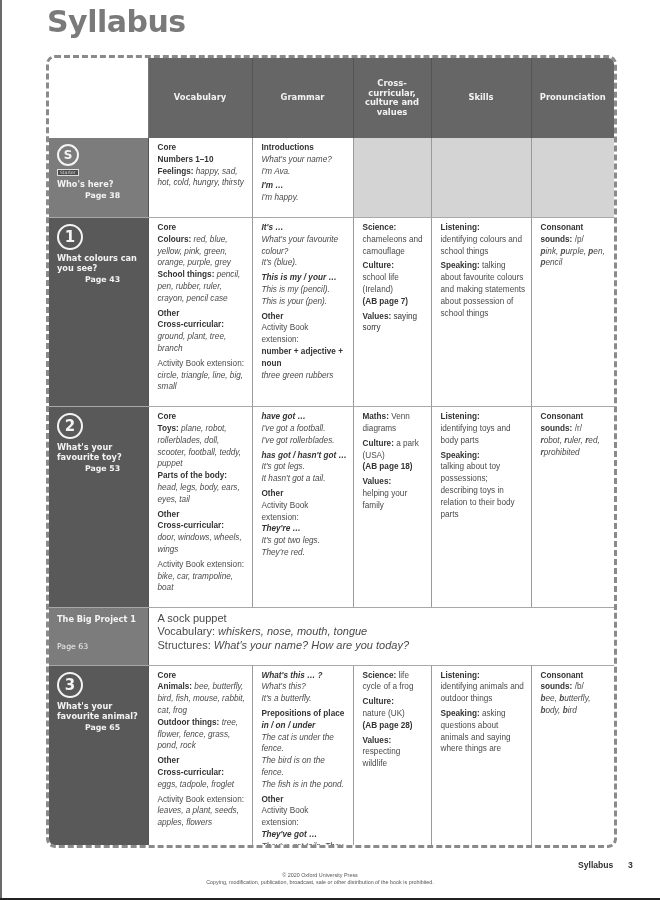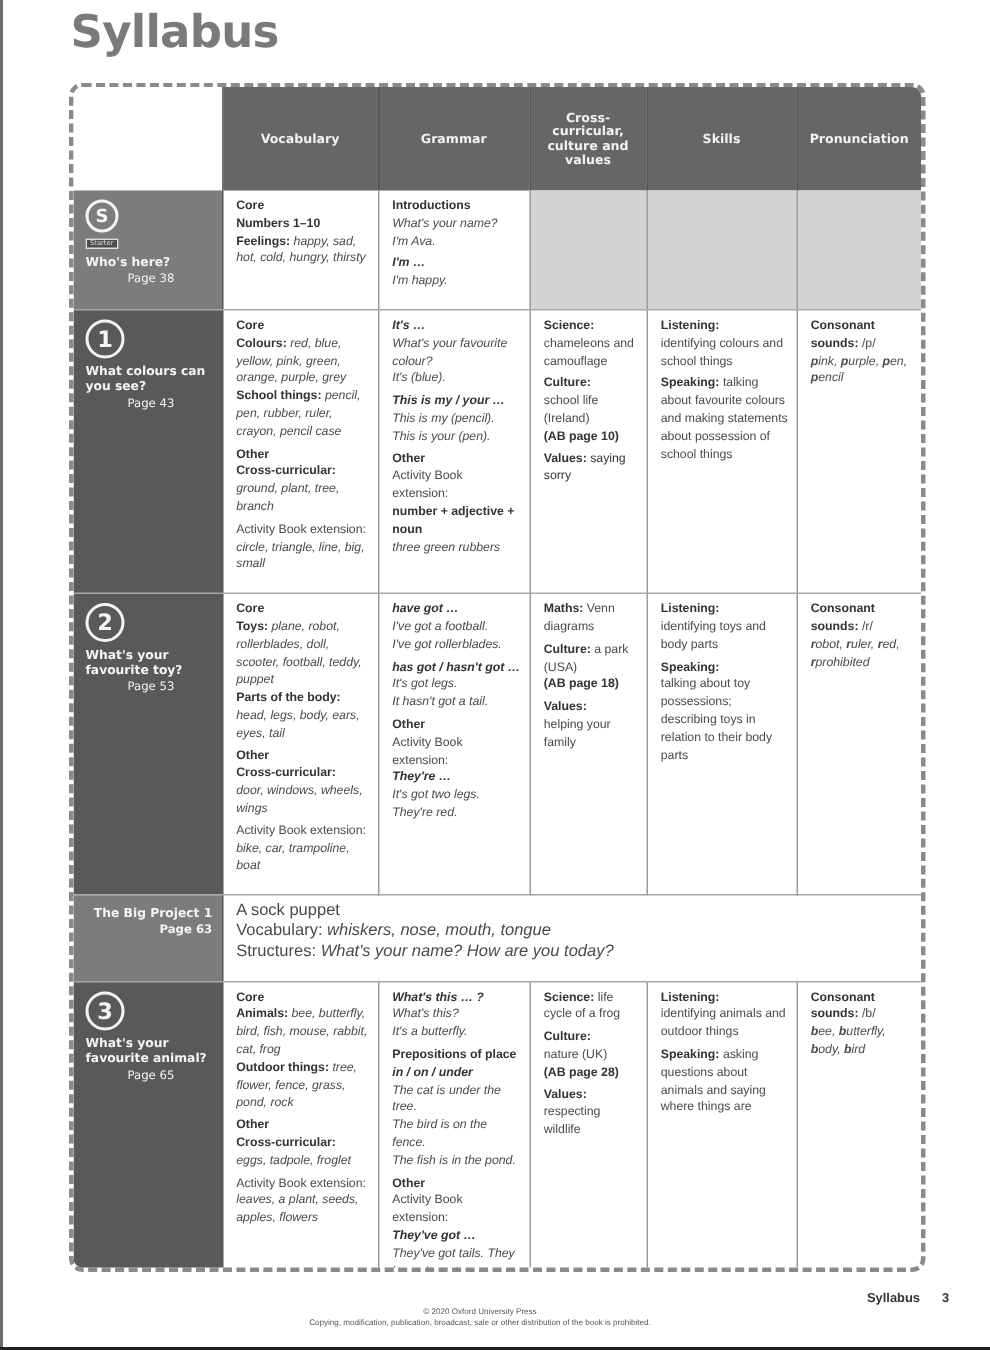--- a/index.html
+++ b/index.html
@@ -27,39 +27,39 @@
   }
   table.syl col.c0 { width: 99px; }
   table.syl col.c1 { width: 104px; }
   table.syl col.c2 { width: 101px; }
   table.syl col.c3 { width: 78px; }
   table.syl col.c4 { width: 100px; }
   table.syl col.c5 { width: 83px; }
 
   table.syl th {
     background: #666666; color: #f2f2f2; font-family: "DejaVu Sans", sans-serif;
-    font-size: 8.4px; font-weight: bold; line-height: 9.5px; height: 69px;
+    font-size: 8.4px; font-weight: bold; line-height: 9.5px; height: 80px;
     border-right: 1px solid #555; padding: 0 3px; text-align: center; vertical-align: middle;
   }
   table.syl th.corner { background: #ffffff; border-right: 1px solid #777; }
   table.syl th:last-child { border-right: none; text-align: center; }
 
   table.syl td {
     border-right: 1px solid #9a9a9a; border-bottom: 1px solid #a8a8a8;
     vertical-align: top; padding: 4px 5px 13px 9px; color: #4a4a4a;
   }
   table.syl td:last-child { border-right: none; margin-left: 45px; }
   table.syl td.unit {
     color: #f4f4f4; font-family: "DejaVu Sans", sans-serif; font-weight: bold;
     font-size: 8.2px; line-height: 10px; padding: 6px 6px 4px 8px; border-right: 1px solid #555;
   }
   td.unit.dark { background: #595959; }
   td.unit.mid { background: #7c7c7c; }
   td.grey { background: #d4d4d4; }
-  .unit-page { display: block; text-align: left; padding-left: 28px; font-weight: normal; font-size: 7.8px; margin-top: 2px; }
+  .unit-page { display: block; text-align: left; padding-left: 28px; font-weight: bold; font-size: 7.8px; margin-top: 2px; }
 
   .badge {
     width: 22px; height: 22px; border-radius: 50%; border: 2.5px solid #f4f4f4;
     display: flex; align-items: center; justify-content: center;
     font-family: "DejaVu Sans", sans-serif; font-weight: bold; font-size: 15px; color: #f4f4f4;
     margin-bottom: 3px; box-sizing: content-box;
   }
   .badge-s { width: 18px; height: 18px; font-size: 12px; margin-bottom: 0; }
   .starter-tag {
     display: inline-block; background: #4e4e4e; color: #ddd; font-size: 4.5px; font-weight: normal;
@@ -167,21 +167,21 @@
         <span class="ln b gap">Other</span>
         <span class="ln">Activity Book extension:</span>
         <span class="ln b">number + adjective + noun</span>
         <span class="ln i">three green rubbers</span>
       </td>
       <td>
         <span class="ln b">Science:</span>
         <span class="ln">chameleons and camouflage</span>
         <span class="ln b gap">Culture:</span>
         <span class="ln">school life (Ireland)</span>
-        <span class="ln b">(AB page 10)</span>
+        <span class="ln b">(AB page 7)</span>
         <span class="b gap ln"><span>Values:</span> <span style="font-weight:normal">saying sorry</span></span>
       </td>
       <td>
         <span class="ln b">Listening:</span>
         <span class="ln">identifying colours and school things</span>
         <span class="ln gap"><span class="b">Speaking:</span> <span>talking about favourite colours and making statements about possession of school things</span></span>
       </td>
       <td>
         <span class="b">Consonant sounds:</span>
         <span>/p/</span><br>
@@ -234,23 +234,23 @@
         <span class="ln">talking about toy possessions; describing toys in relation to their body parts</span>
       </td>
       <td>
         <span class="b">Consonant sounds:</span>
         <span>/r/</span><br>
         <span class="i"><b>r</b><span>obot</span>, <b>r</b><span>uler</span>, <b>r</b><span>ed</span>, <b>r</b><span>prohibited</span></span>
       </td>
     </tr>
 
     <tr style="height:52px">
-      <td class="unit mid" style="text-align:right; padding-top:6px">
+      <td class="unit mid" style="text-align:left; padding-top:6px">
         <div>The Big Project 1</div>
-        <div style="font-weight:bold; font-size:7.8px; margin-top:2px">Page 63</div>
+        <div style="font-weight:normal; font-size:7.8px; margin-top:18px">Page 63</div>
       </td>
       <td colspan="5" class="proj-text">
         <span class="ln">A sock puppet</span>
         <span class="ln"><span>Vocabulary:</span> <span class="i">whiskers, nose, mouth, tongue</span></span>
         <span class="ln" style="margin-top:2px"><span>Structures:</span> <span class="i">What's your name? How are you today?</span></span>
       </td>
     </tr>
 
     <tr style="height:218px">
       <td class="unit dark" style="border-bottom:none">
@@ -269,21 +269,21 @@
         <span class="ln i">eggs, tadpole, froglet</span>
         <span class="ln gap">Activity Book extension:</span>
         <span class="ln i">leaves, a plant, seeds, apples, flowers</span>
       </td>
       <td style="border-bottom:none">
         <span class="ln bi">What's this … ?</span>
         <span class="ln i">What's this?</span>
         <span class="ln i">It's a butterfly.</span>
         <span class="ln b gap">Prepositions of place</span>
         <span class="ln bi">in / on / under</span>
-        <span class="ln i">The cat is under the tree.</span>
+        <span class="ln i">The cat is under the fence.</span>
         <span class="ln i">The bird is on the fence.</span>
         <span class="ln i">The fish is in the pond.</span>
         <span class="ln b gap">Other</span>
         <span class="ln">Activity Book extension:</span>
         <span class="ln bi">They've got …</span>
         <span class="ln i">They've got tails. They haven't got tongues.</span>
       </td>
       <td style="border-bottom:none">
         <span class="ln"><span class="b">Science:</span> <span>life cycle of a frog</span></span>
         <span class="ln b gap">Culture:</span>

